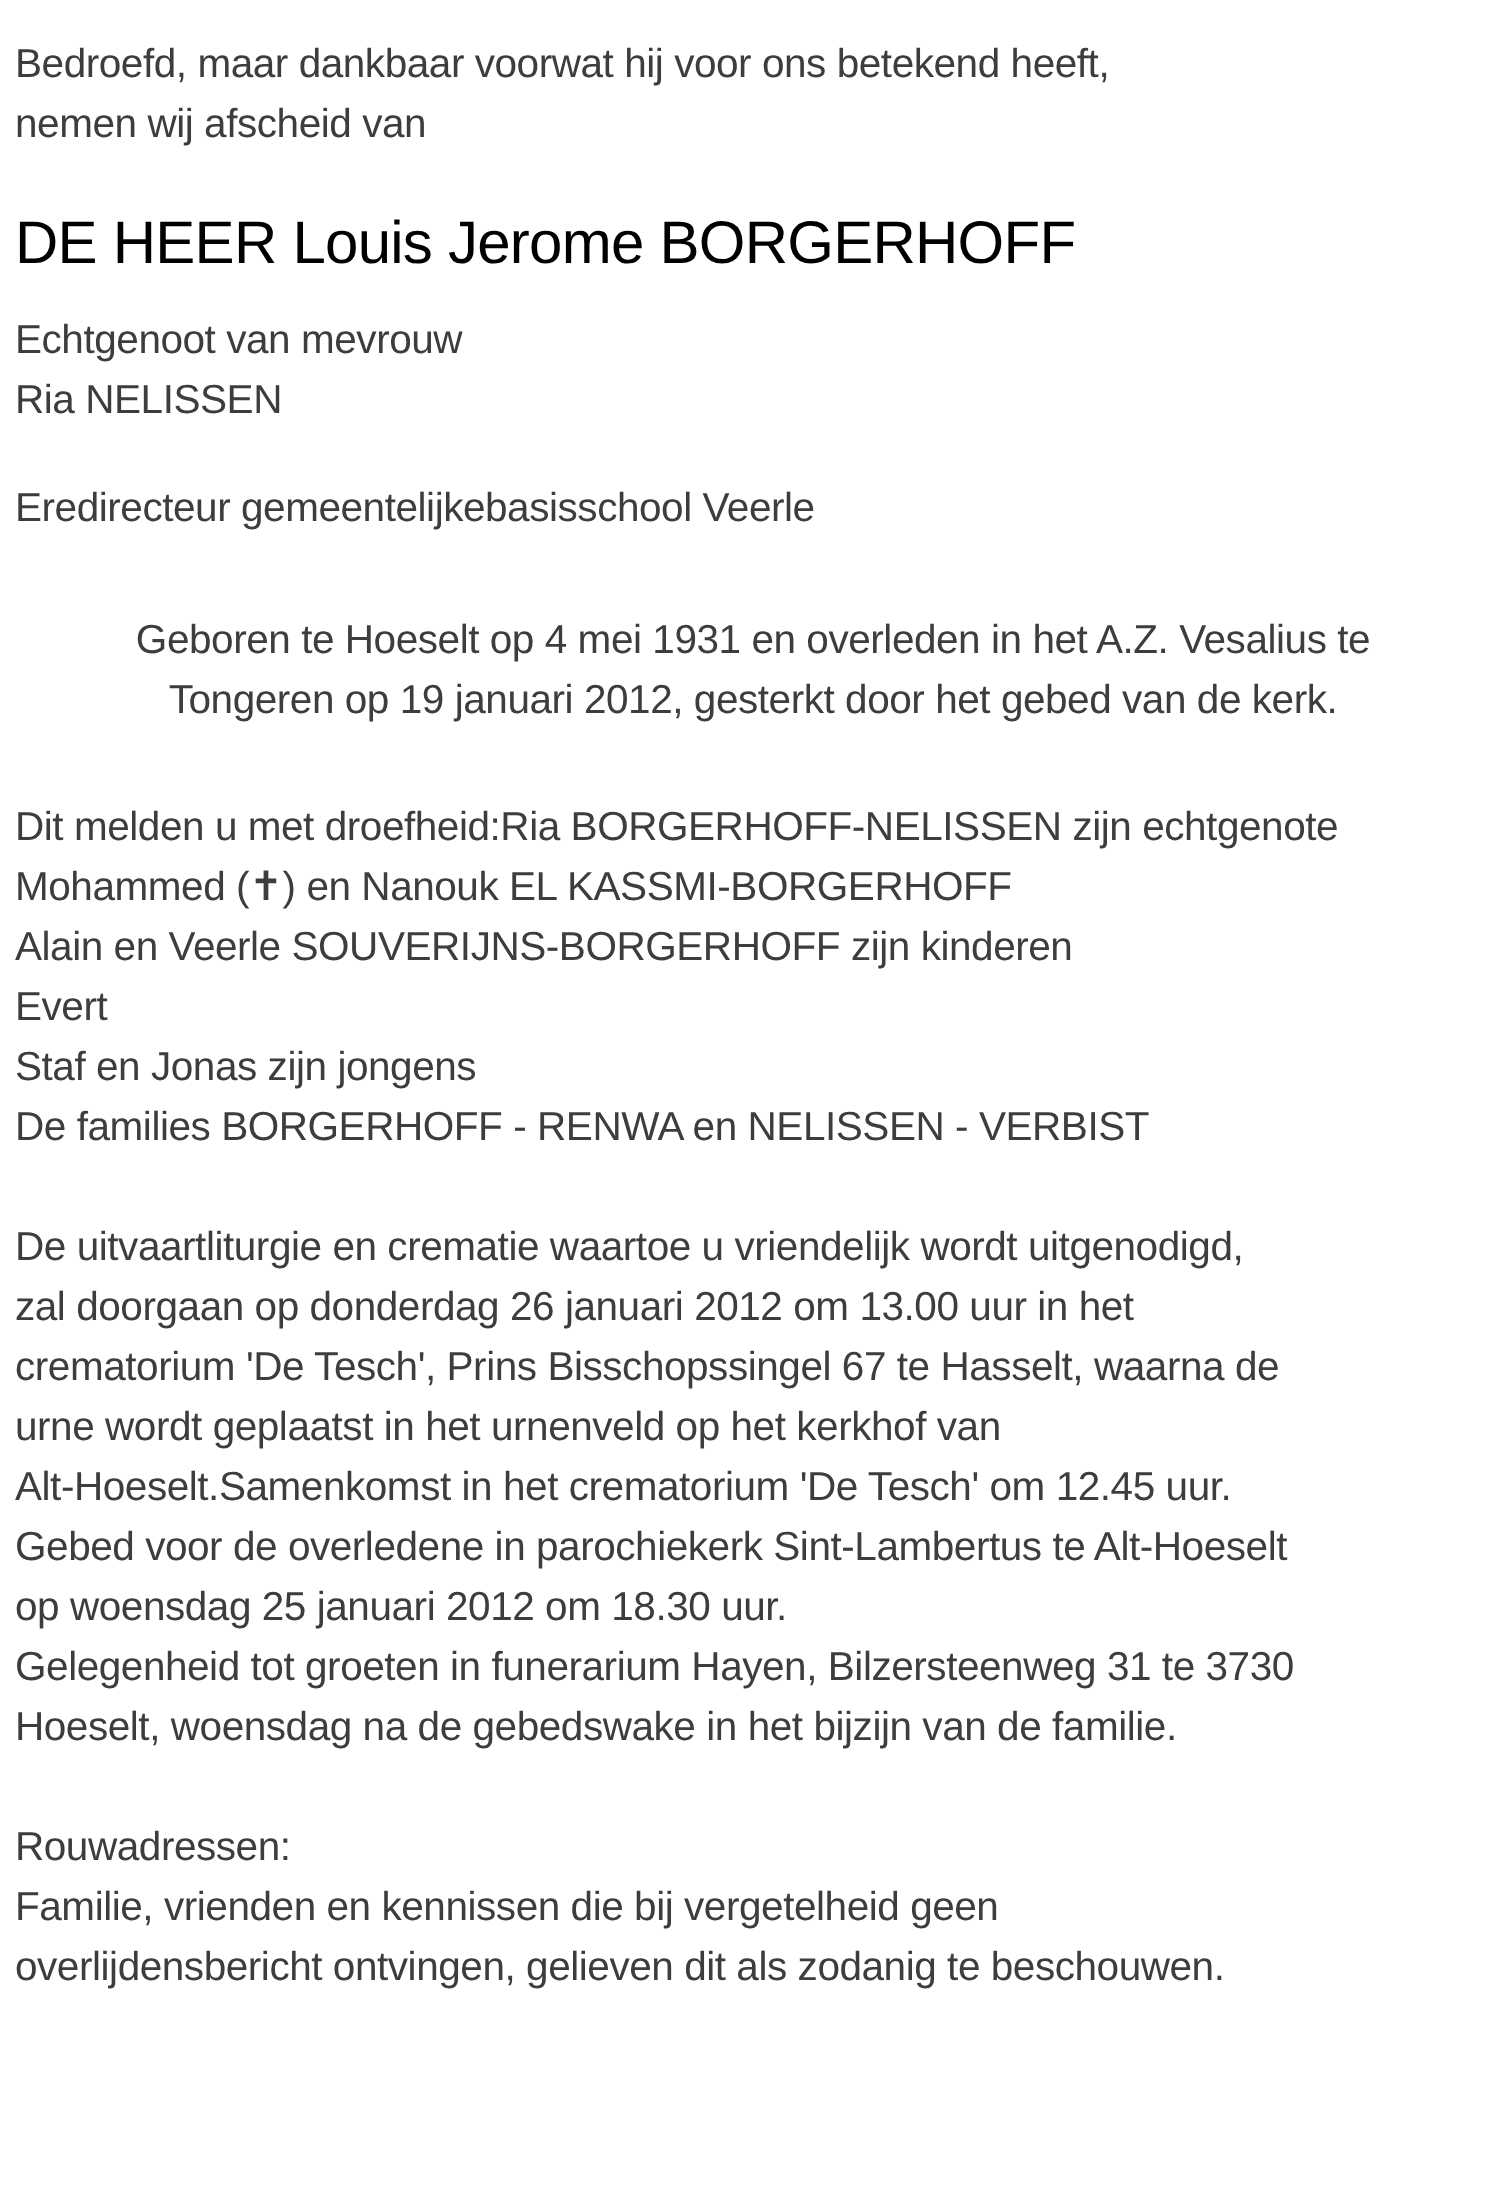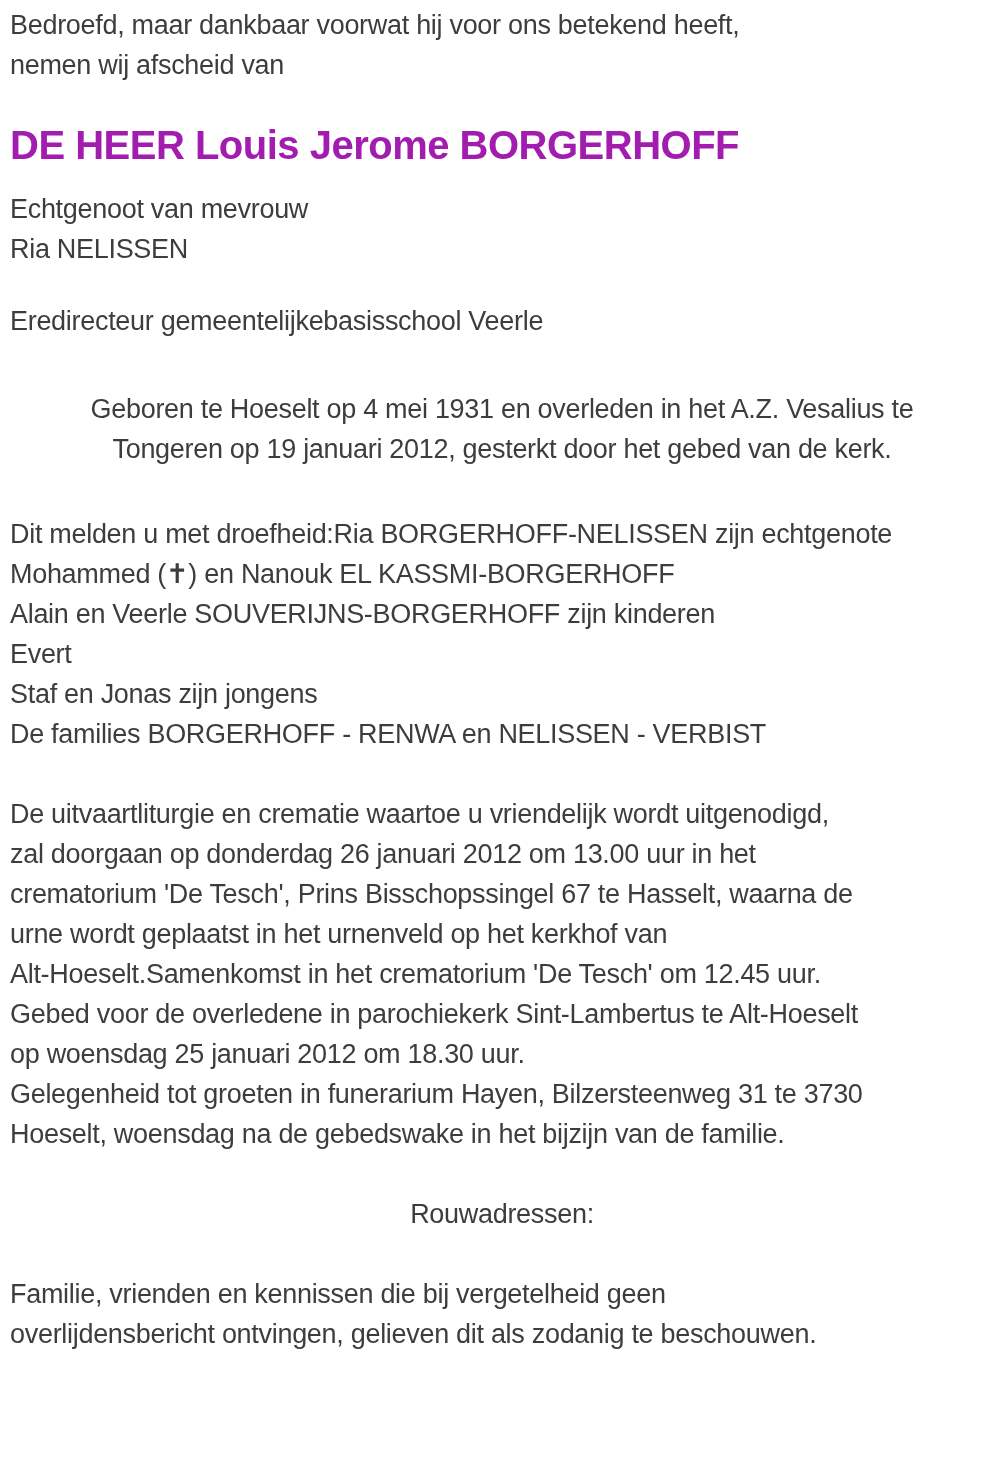--- a/index.html
+++ b/index.html
@@ -8,46 +8,46 @@
     background: #ffffff;
   }
   body {
     width: 1000px;
     height: 1470px;
     overflow: hidden;
     font-family: "Liberation Sans", "DejaVu Sans", sans-serif;
     color: #3d3d3d;
   }
   .page {
-    padding: 5px 6px 0 10px;
+    padding: 22px 6px 0 10px;
   }
   .para {
     font-size: 27px;
     line-height: 40px;
     letter-spacing: -0.3px;
     white-space: pre;
     margin: 0;
   }
   .title {
     font-size: 40px;
     line-height: 48px;
-    font-weight: 700;
+    font-weight: 400;
     letter-spacing: -0.5px;
     white-space: pre;
     margin: 36px 0 0 0;
-    color: #a21caf;
+    color: #000000;
   }
   .spouse      { margin-top: 20px; }
   .profession  { margin-top: 32px; }
   .life        { margin-top: 48px; text-align: center; }
   .announce    { margin-top: 45px; }
   .ceremony    { margin-top: 40px; }
-  .rouw-label  { margin-top: 40px; text-align: center; }
+  .rouw-label  { margin-top: 40px; }
   .addresses   { margin-top: 40px; }
-  .closing     { margin-top: 40px; }
+  .closing     { }
 </style>
 </head>
 <body>
 
 <div class="page">
 
   <p class="para intro">Bedroefd, maar dankbaar voorwat hij voor ons betekend heeft,
 nemen wij afscheid van</p>
 
   <h1 class="title">DE HEER Louis Jerome BORGERHOFF</h1>

